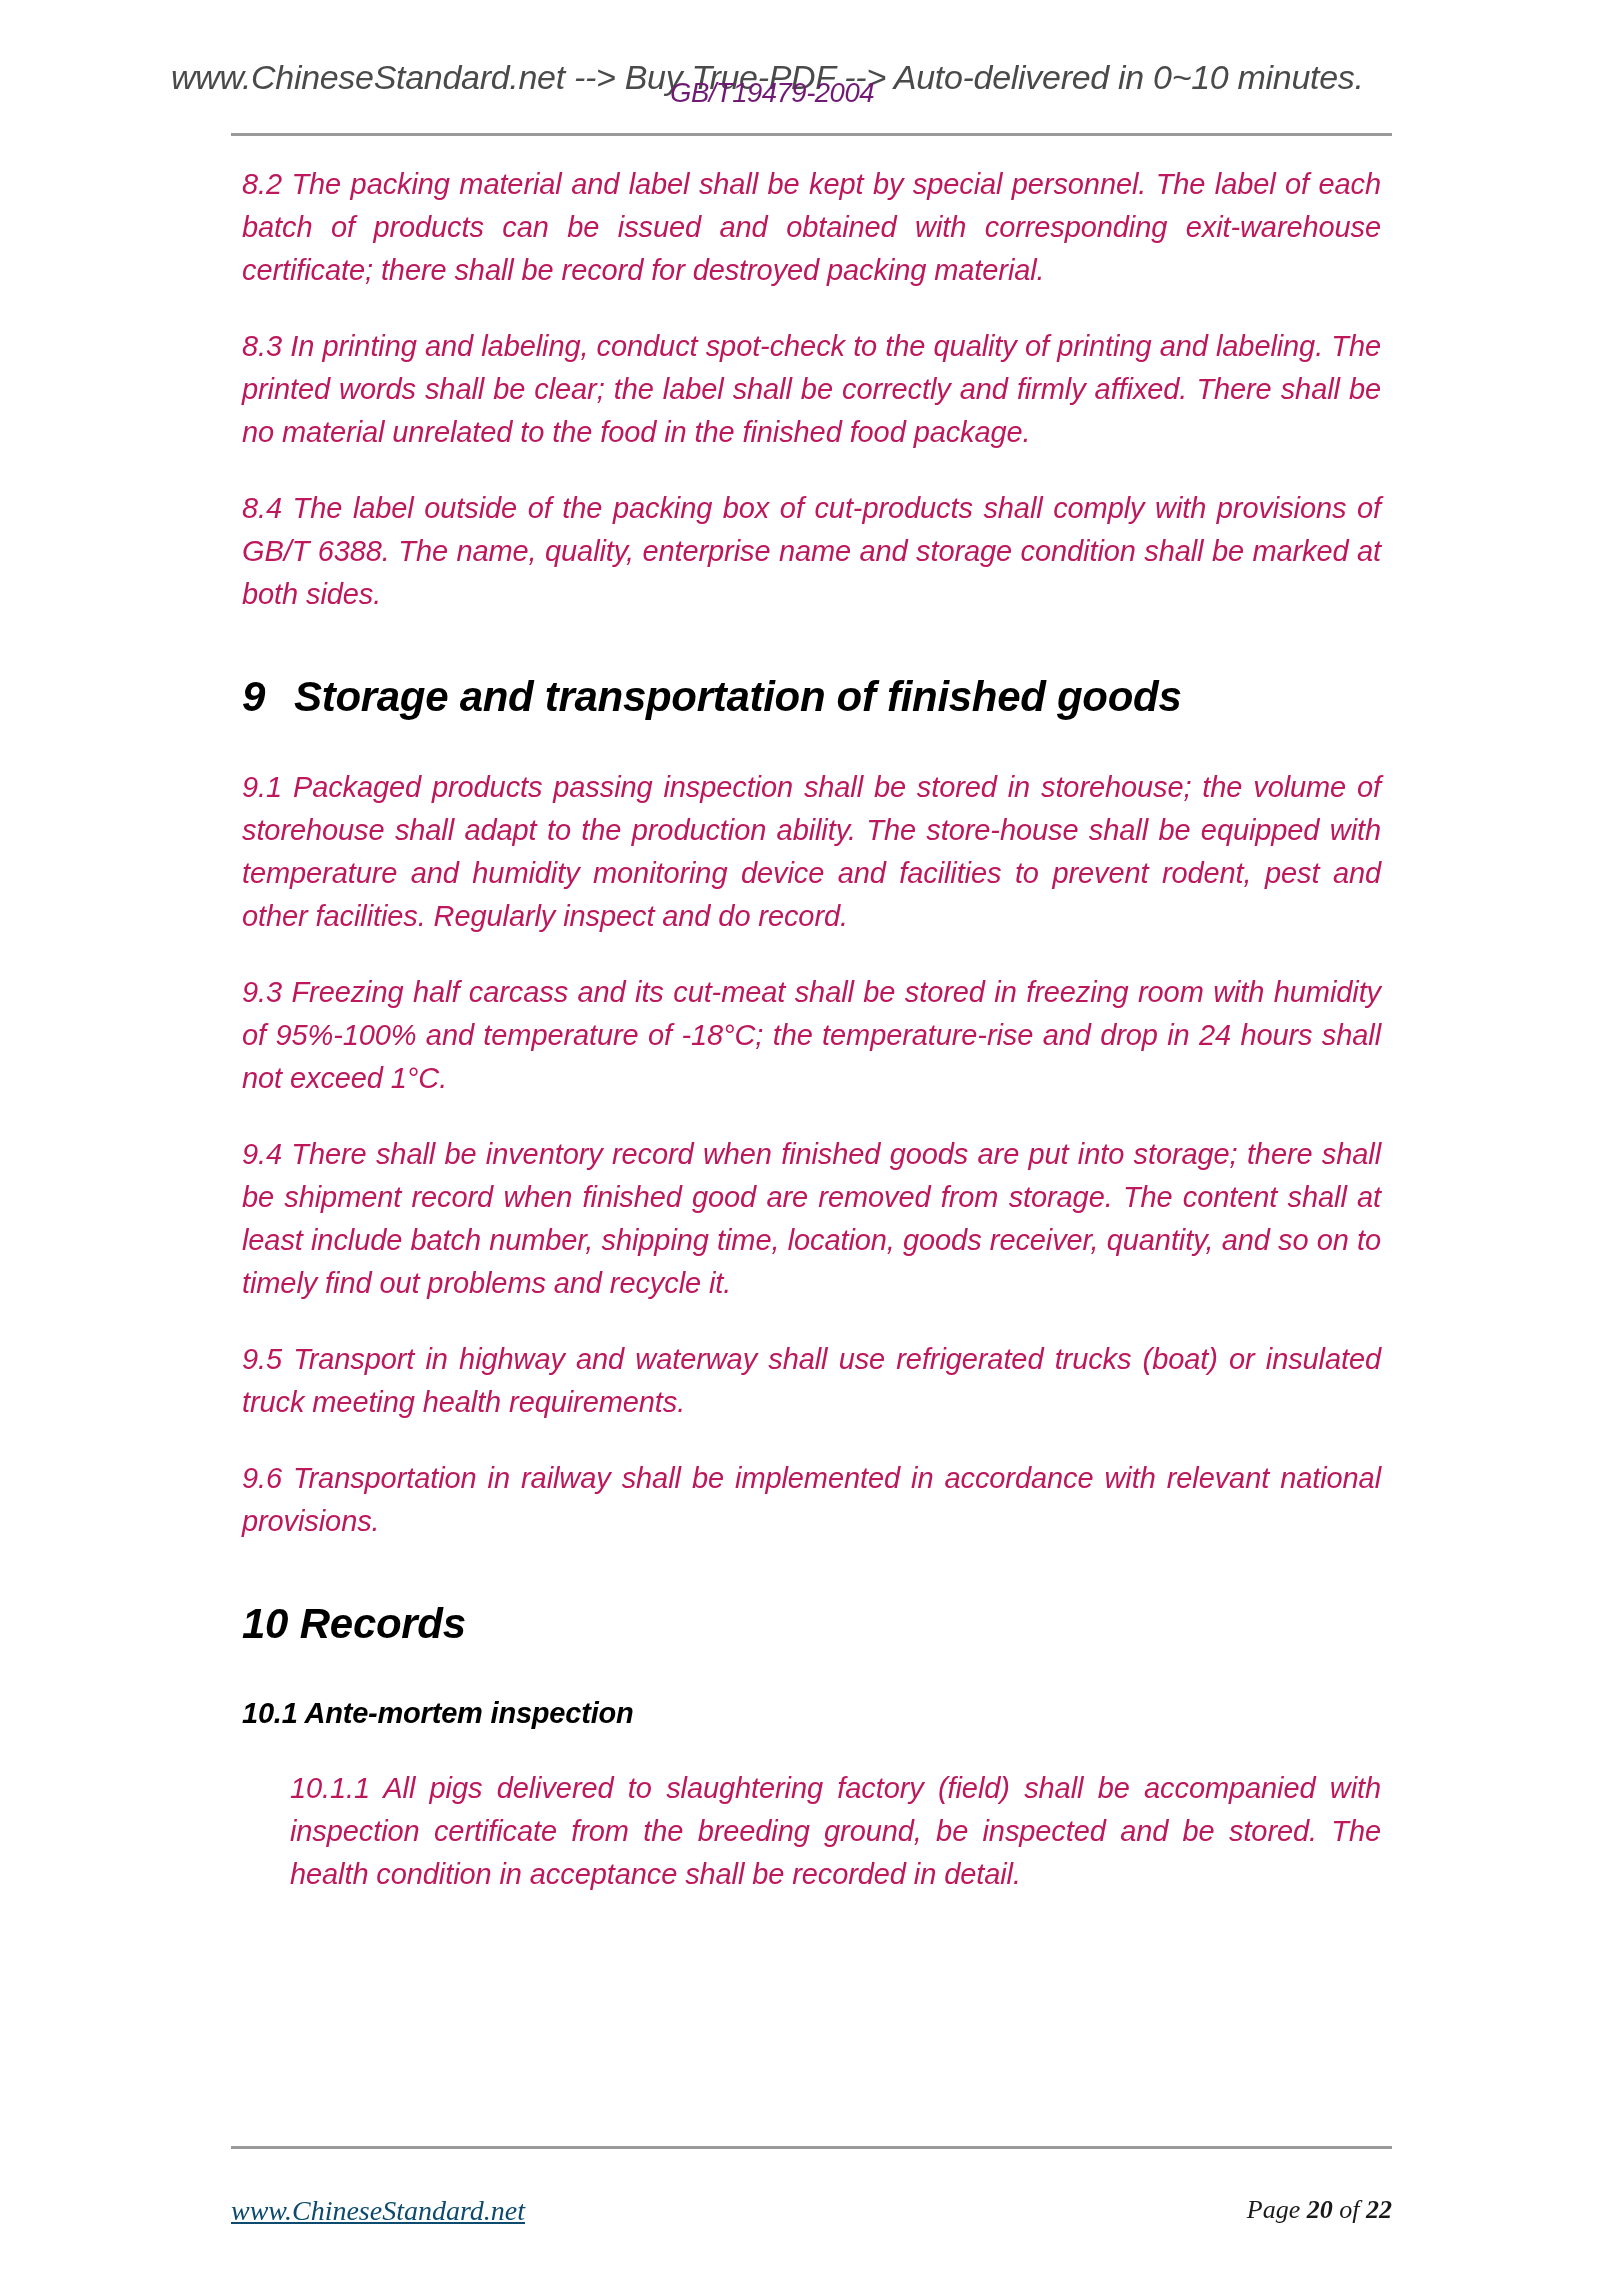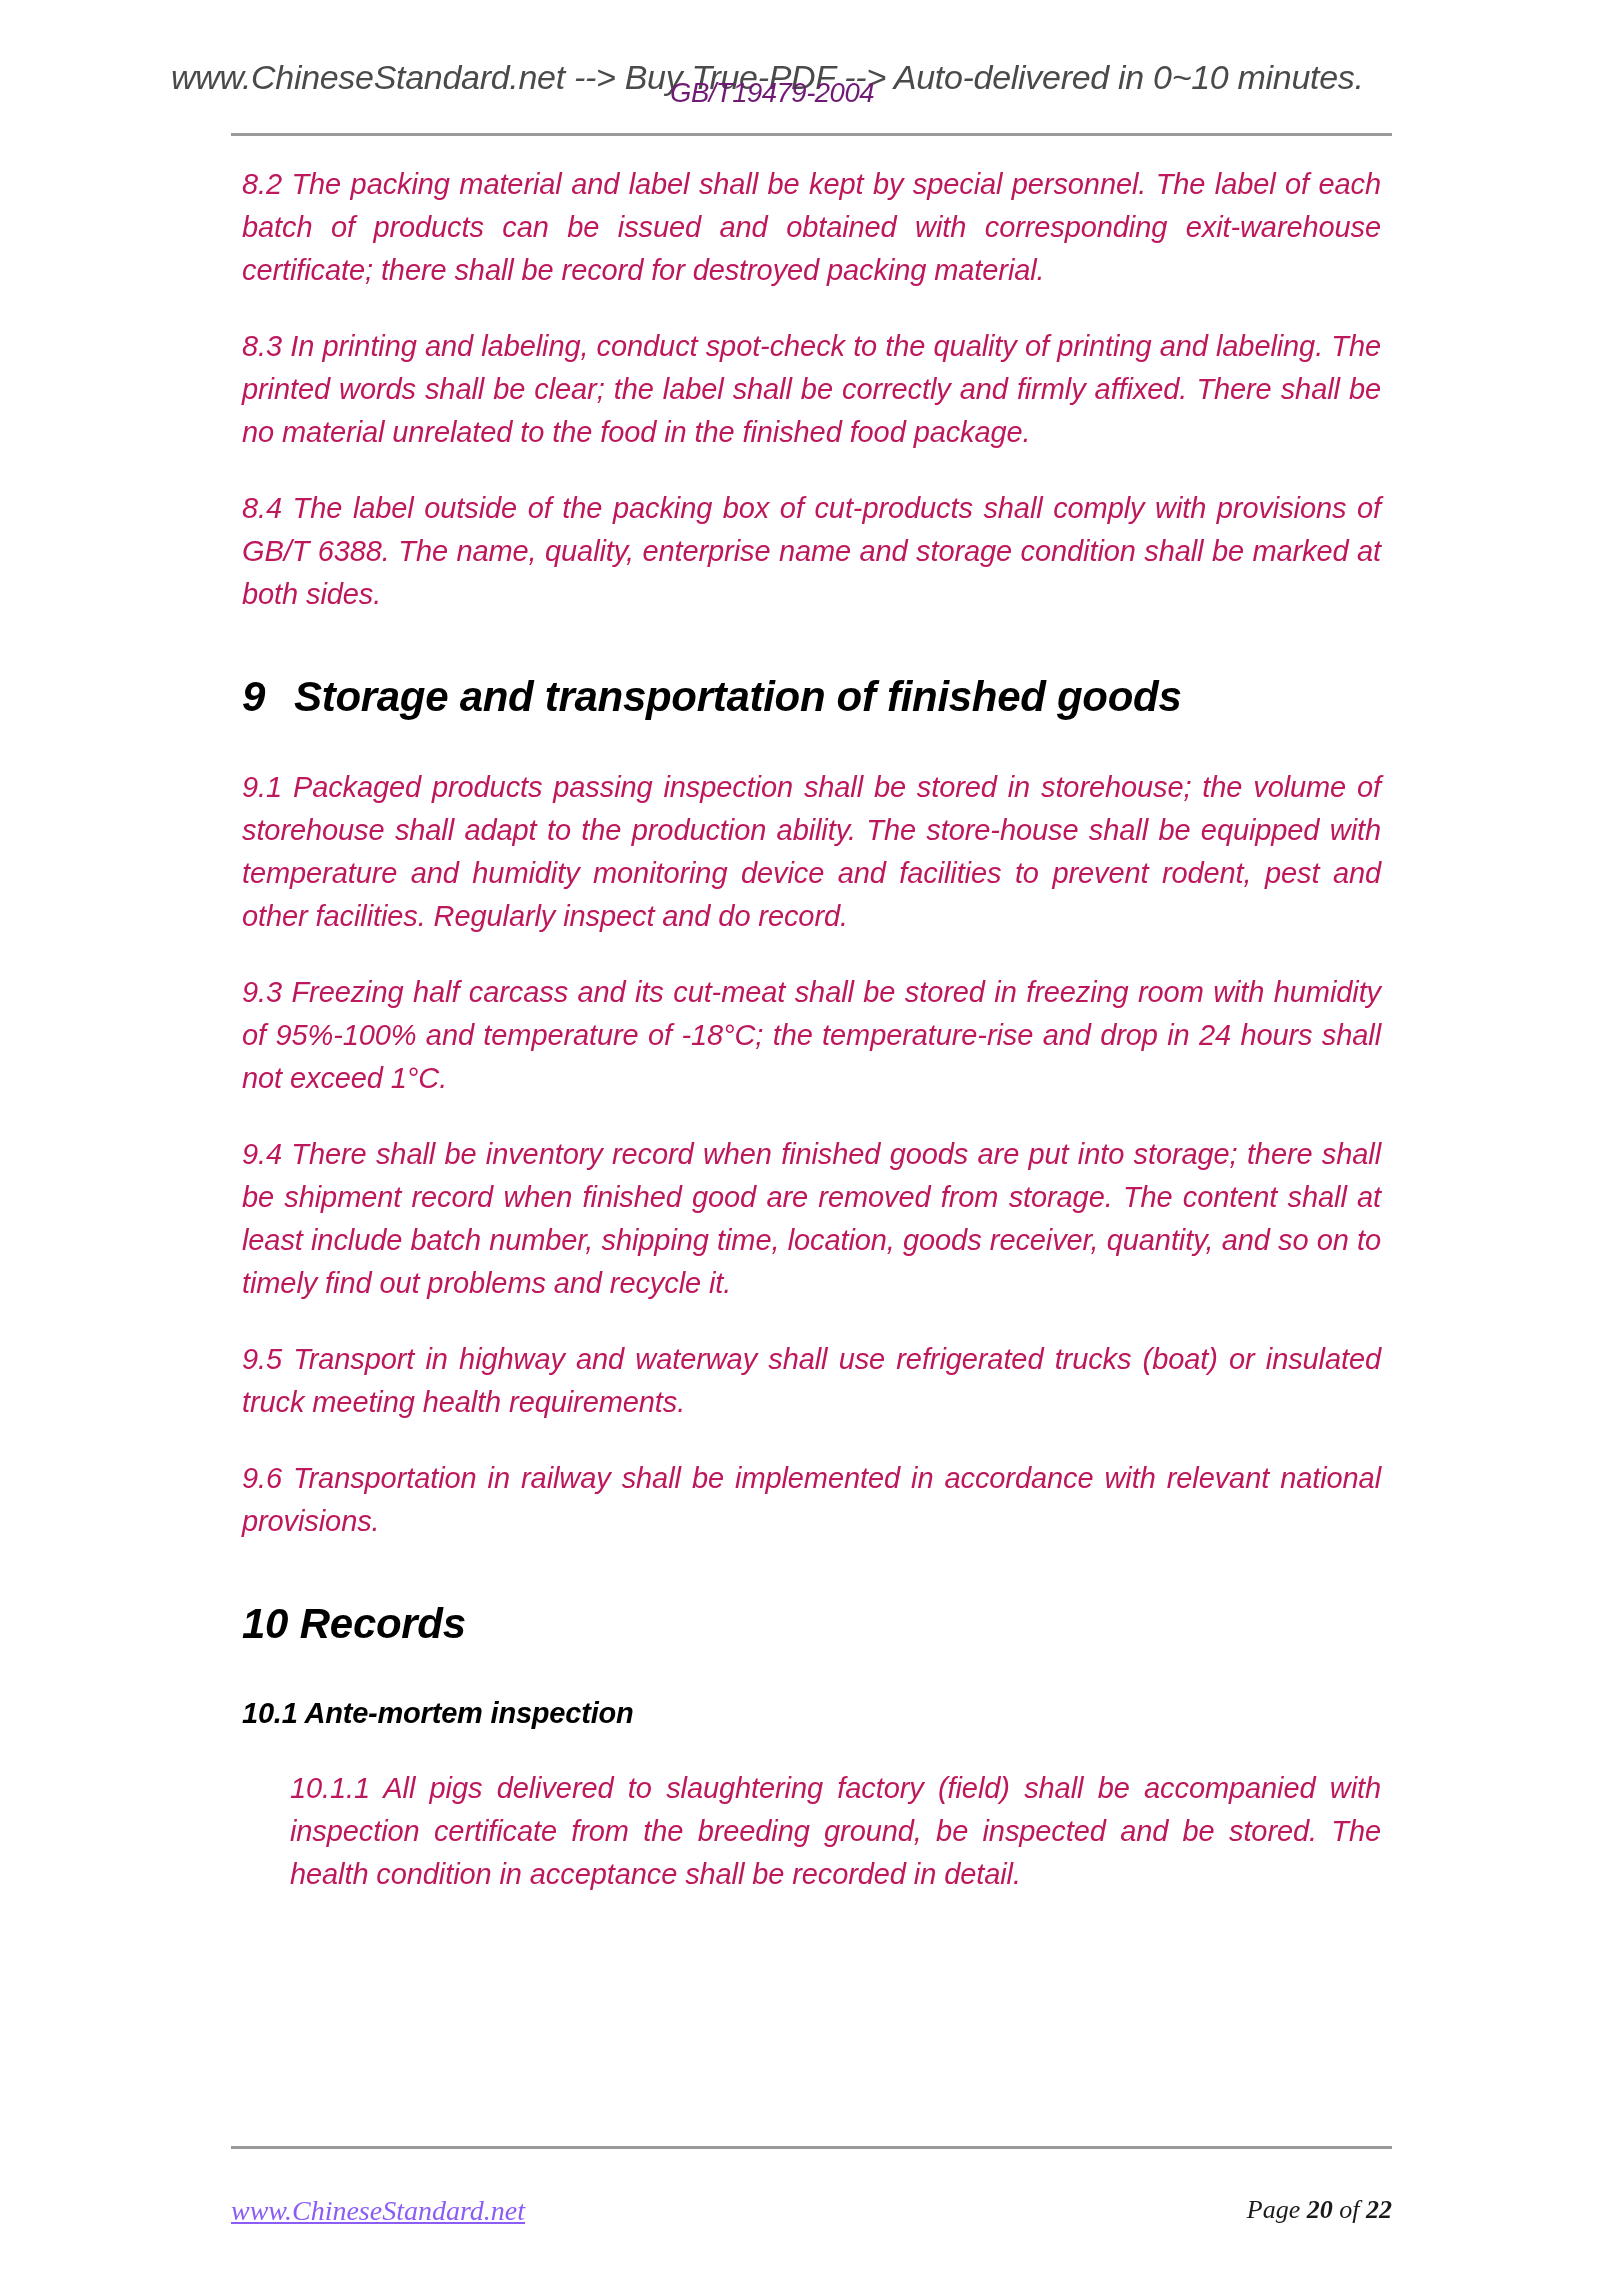--- a/index.html
+++ b/index.html
@@ -125,21 +125,21 @@
     width: 1161px;
     height: 50px;
     display: flex;
     align-items: center;
     justify-content: space-between;
   }
   .footer-link {
     font-family: "Liberation Serif", serif;
     font-size: 28px;
     line-height: 33px;
-    color: #8b5cf6;
+    color: #0c4a6e;
     text-decoration: underline;
     letter-spacing: 0px;
     white-space: nowrap;
     text-align: center;
   }
   .footer-pageinfo {
     font-family: "Liberation Serif", serif;
     font-size: 26px;
     line-height: 32px;
     color: #1a1a1a;

